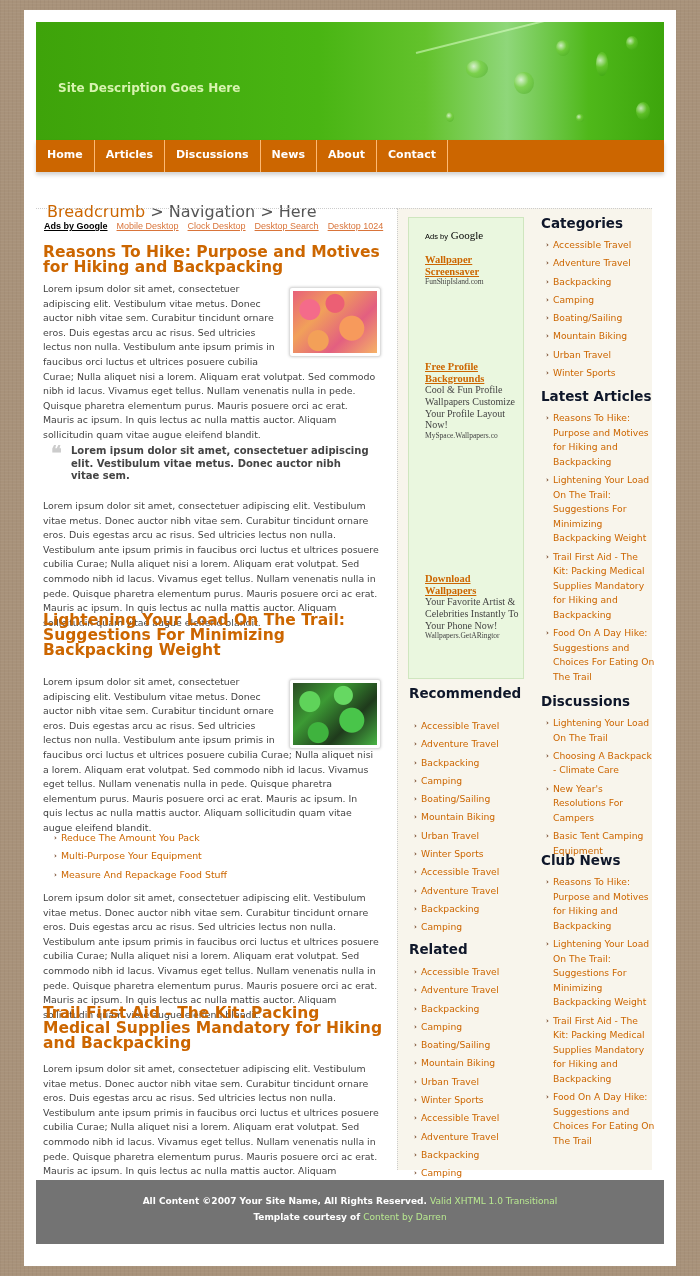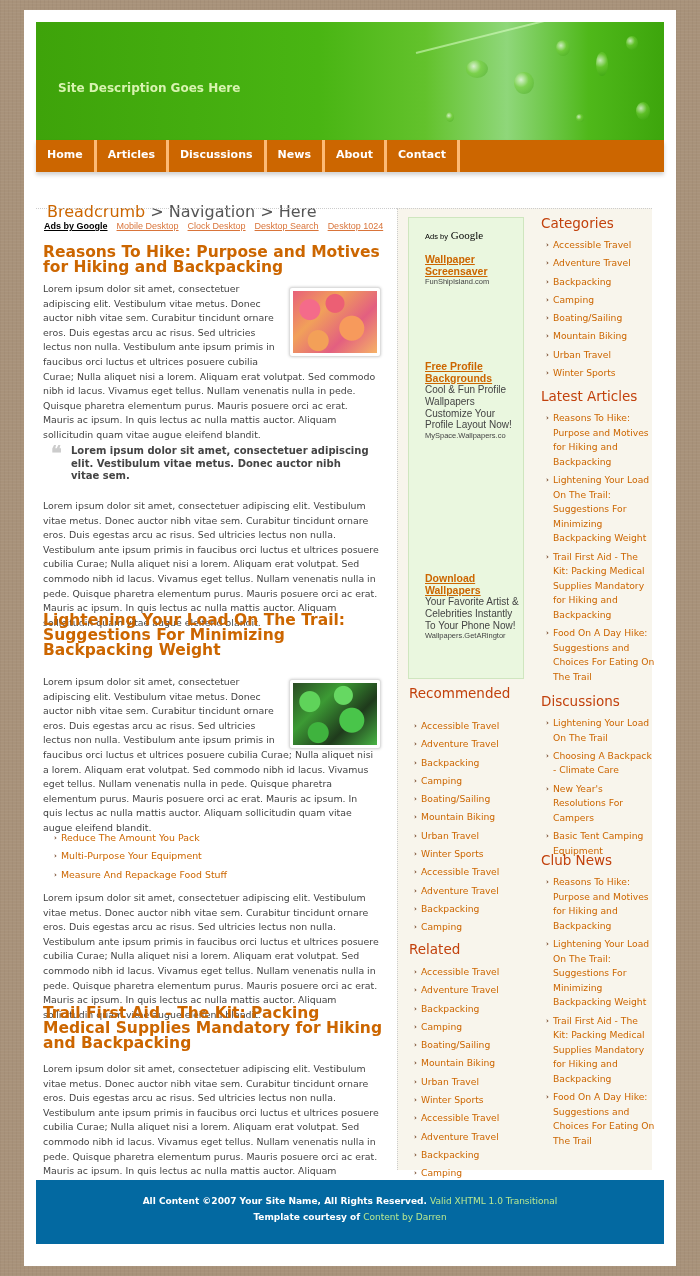--- a/index.html
+++ b/index.html
@@ -5,21 +5,21 @@
 *{box-sizing:border-box;margin:0;padding:0}
 html,body{width:700px;height:1276px;overflow:hidden}
 body{background:#a8927a;background-image:repeating-linear-gradient(0deg,rgba(255,255,255,.04) 0 1px,transparent 1px 3px),repeating-linear-gradient(90deg,rgba(0,0,0,.03) 0 1px,transparent 1px 4px);font-family:"DejaVu Sans",sans-serif;font-size:10px;color:#444}
 #page{position:absolute;left:24px;top:10px;width:652px;height:1256px;background:#fff}
 #header{position:absolute;left:12px;top:12px;width:628px;height:118px;background:linear-gradient(90deg,#3ea30a 0%,#49b513 45%,#63c22c 62%,#8fd77a 75%,#4fb81a 88%,#3da50c 100%);overflow:hidden}
 #header .drop{position:absolute;border-radius:50%;background:radial-gradient(circle at 35% 35%,rgba(255,255,255,.7),rgba(120,210,60,.5) 40%,rgba(40,140,10,.4));}
 #header .vein{position:absolute;left:380px;top:30px;width:300px;height:2px;background:rgba(220,255,200,.55);transform:rotate(-14deg);transform-origin:left}
 #site-title{position:absolute;left:22px;top:24px;font-family:"DejaVu Sans",sans-serif;font-weight:bold;font-size:27px;color:#fff;letter-spacing:-.3px}
 #site-desc{position:absolute;left:22px;top:59px;font-weight:bold;font-size:12px;color:#d8f3b0}
 #nav{position:absolute;left:12px;top:130px;width:628px;height:32px;background:#cc6600;display:flex;box-shadow:0 3px 4px rgba(0,0,0,.18)}
-#nav a{display:block;height:32px;line-height:30px;padding:0 11px;color:#fff;font-weight:bold;font-size:11px;text-decoration:none;border-right:3px solid #fdba74}
+#nav a{display:block;height:32px;line-height:30px;padding:0 11px;color:#fff;font-weight:bold;font-size:11px;text-decoration:none;border-right:1px solid #fdba74}
 #breadcrumb{position:absolute;left:23px;top:192px;font-size:16px;color:#555}
 #breadcrumb .first{color:#cc6600}
 #main{position:absolute;left:12px;top:198px;width:361px;height:962px;border-top:1px dotted #ccc}
 #ads-links{position:absolute;left:8px;top:12px;font-family:"Liberation Sans",sans-serif;font-size:9px;display:flex;gap:9px}
 #ads-links .label{color:#000;text-decoration:underline;font-weight:bold}
 #ads-links a{color:#d9743a;text-decoration:underline}
 .article-title{position:absolute;left:7px;font-weight:bold;font-size:15.5px;line-height:15px;color:#cc6600}
 .para{position:absolute;left:7px;width:336px;font-size:9.4px;line-height:14.6px;color:#444}
 .thumb{position:absolute;left:253px;width:92px;height:70px;background:#fff;border:1px solid #ddd;border-radius:3px;box-shadow:0 0 3px rgba(0,0,0,.2);padding:3px}
 .thumb .img{width:100%;height:100%}
@@ -28,30 +28,30 @@
 #quote{position:absolute;left:15px;top:236px;width:320px}
 #quote .mark{position:absolute;left:0;top:-4px;font-size:20px;font-weight:bold;color:#ccc;font-family:"DejaVu Serif",serif}
 #quote .text{margin-left:20px;font-weight:bold;font-size:10px;line-height:12.5px;color:#444}
 #bullets{position:absolute;left:18px;top:620px;list-style:none}
 #bullets li{font-size:9.4px;line-height:18.3px;color:#cc6600;padding-left:7px;position:relative}
 .arrow{position:absolute;left:0;top:0;color:#6a3a1a;font-size:7px;font-weight:bold}
 #sidebar{position:absolute;left:373px;top:198px;width:255px;height:962px;background:#f8f5ec;border-left:1px dotted #ccc;border-top:1px dotted #ccc}
 #adbox{position:absolute;left:10px;top:8px;width:116px;height:462px;background:#eaf7df;border:1px solid #cfe6bf}
 #adbox .google{position:absolute;left:16px;top:11px;font-family:"Liberation Serif",serif;font-size:11px;color:#000}
 #adbox .google small{font-family:"Liberation Sans",sans-serif;font-size:7.5px}
-.ad{position:absolute;left:16px;width:95px;font-family:Liberation Sans, sans-serif}
+.ad{position:absolute;left:16px;width:95px;font-family:Liberation Serif, serif}
 .ad .t{display:block;color:#cc6600;font-weight:bold;font-size:10.5px;line-height:11.5px;text-decoration:underline}
 .ad .d{display:block;color:#444;font-size:10px;line-height:11.8px}
 .ad .u{display:block;color:#444;font-size:7.5px;line-height:10px}
-.sb-head{position:absolute;font-weight:normal;font-size:13.5px;color:#c2410c}
+.sb-head{position:absolute;font-weight:bold;font-size:13.5px;color:#0f172a}
 .sb-list{position:absolute;list-style:none}
 .sb-list li{position:relative;font-size:9.2px;line-height:18.3px;color:#cc6600;padding-left:7px}
 .sb-list.wrap li{line-height:14.6px;margin-bottom:3.6px}
 .sb-list li .arrow{top:0}
-#footer{position:absolute;left:12px;top:1170px;width:628px;height:64px;background:#0369a1;text-align:center;color:#fff;font-weight:bold;font-size:9px;line-height:16px;padding-top:13px}
+#footer{position:absolute;left:12px;top:1170px;width:628px;height:64px;background:#737373;text-align:center;color:#fff;font-weight:bold;font-size:9px;line-height:16px;padding-top:13px}
 #footer a{color:#b8e890;font-weight:normal;text-decoration:none}
 </style>
 </head>
 <body>
 
 <div id="page">
 
   <div id="header">
     <div class="vein"></div>
     <div class="drop" style="left:430px;top:38px;width:22px;height:18px"></div>

